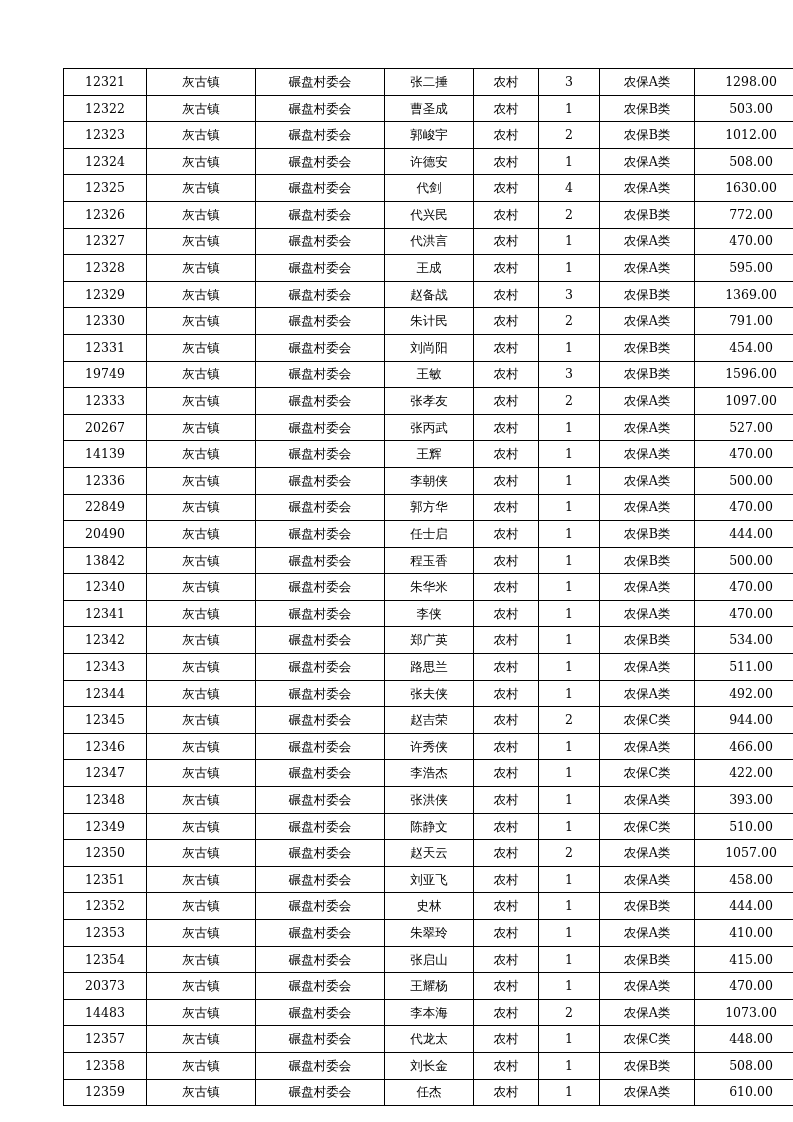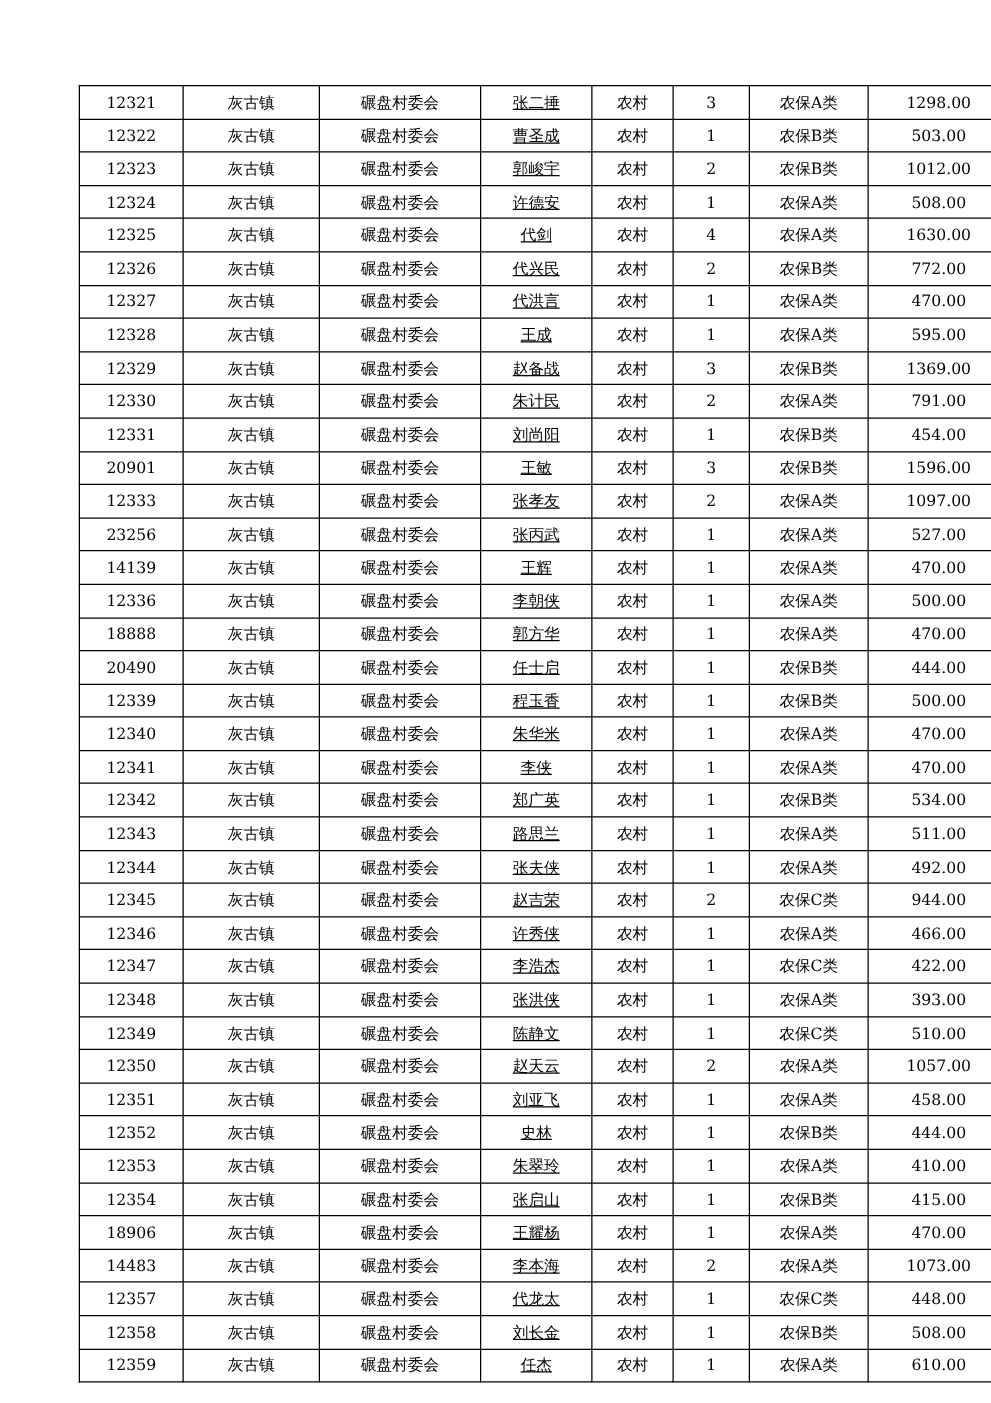--- a/index.html
+++ b/index.html
@@ -32,21 +32,21 @@
     vertical-align: middle;
     font-size: 12.5px;
     line-height: 1.1;
     padding: 0 2px;
     white-space: nowrap;
     overflow: hidden;
   }
   td.c-id      { width: 78px;  font-family: "DejaVu Serif", "Liberation Serif", serif; }
   td.c-town    { width: 104px; }
   td.c-village { width: 124px; margin-top: 27px; }
-  td.c-name    { width: 84px; text-decoration: underline;  }
+  td.c-name    { width: 84px;  }
   td.c-type    { width: 60px; margin-top: 44px;  }
   td.c-count   { width: 56px;  font-family: "DejaVu Serif", "Liberation Serif", serif; }
   td.c-cat     { width: 90px;  }
   td.c-amount  { width: 108px; font-family: "DejaVu Serif", "Liberation Serif", serif; }
 </style>
 </head>
 <body>
 
 <div class="page">
   <table class="roster">
@@ -155,41 +155,41 @@
           <td class="c-id">12331</td>
           <td class="c-town">灰古镇</td>
           <td class="c-village">碾盘村委会</td>
           <td class="c-name">刘尚阳</td>
           <td class="c-type">农村</td>
           <td class="c-count">1</td>
           <td class="c-cat">农保B类</td>
           <td class="c-amount">454.00</td>
         </tr>
         <tr>
-          <td class="c-id">20901</td>
+          <td class="c-id">19749</td>
           <td class="c-town">灰古镇</td>
           <td class="c-village">碾盘村委会</td>
           <td class="c-name">王敏</td>
           <td class="c-type">农村</td>
           <td class="c-count">3</td>
           <td class="c-cat">农保B类</td>
           <td class="c-amount">1596.00</td>
         </tr>
         <tr>
           <td class="c-id">12333</td>
           <td class="c-town">灰古镇</td>
           <td class="c-village">碾盘村委会</td>
           <td class="c-name">张孝友</td>
           <td class="c-type">农村</td>
           <td class="c-count">2</td>
           <td class="c-cat">农保A类</td>
           <td class="c-amount">1097.00</td>
         </tr>
         <tr>
-          <td class="c-id">23256</td>
+          <td class="c-id">20267</td>
           <td class="c-town">灰古镇</td>
           <td class="c-village">碾盘村委会</td>
           <td class="c-name">张丙武</td>
           <td class="c-type">农村</td>
           <td class="c-count">1</td>
           <td class="c-cat">农保A类</td>
           <td class="c-amount">527.00</td>
         </tr>
         <tr>
           <td class="c-id">14139</td>
@@ -205,41 +205,41 @@
           <td class="c-id">12336</td>
           <td class="c-town">灰古镇</td>
           <td class="c-village">碾盘村委会</td>
           <td class="c-name">李朝侠</td>
           <td class="c-type">农村</td>
           <td class="c-count">1</td>
           <td class="c-cat">农保A类</td>
           <td class="c-amount">500.00</td>
         </tr>
         <tr>
-          <td class="c-id">18888</td>
+          <td class="c-id">22849</td>
           <td class="c-town">灰古镇</td>
           <td class="c-village">碾盘村委会</td>
           <td class="c-name">郭方华</td>
           <td class="c-type">农村</td>
           <td class="c-count">1</td>
           <td class="c-cat">农保A类</td>
           <td class="c-amount">470.00</td>
         </tr>
         <tr>
           <td class="c-id">20490</td>
           <td class="c-town">灰古镇</td>
           <td class="c-village">碾盘村委会</td>
           <td class="c-name">任士启</td>
           <td class="c-type">农村</td>
           <td class="c-count">1</td>
           <td class="c-cat">农保B类</td>
           <td class="c-amount">444.00</td>
         </tr>
         <tr>
-          <td class="c-id">12339</td>
+          <td class="c-id">13842</td>
           <td class="c-town">灰古镇</td>
           <td class="c-village">碾盘村委会</td>
           <td class="c-name">程玉香</td>
           <td class="c-type">农村</td>
           <td class="c-count">1</td>
           <td class="c-cat">农保B类</td>
           <td class="c-amount">500.00</td>
         </tr>
         <tr>
           <td class="c-id">12340</td>
@@ -385,21 +385,21 @@
           <td class="c-id">12354</td>
           <td class="c-town">灰古镇</td>
           <td class="c-village">碾盘村委会</td>
           <td class="c-name">张启山</td>
           <td class="c-type">农村</td>
           <td class="c-count">1</td>
           <td class="c-cat">农保B类</td>
           <td class="c-amount">415.00</td>
         </tr>
         <tr>
-          <td class="c-id">18906</td>
+          <td class="c-id">20373</td>
           <td class="c-town">灰古镇</td>
           <td class="c-village">碾盘村委会</td>
           <td class="c-name">王耀杨</td>
           <td class="c-type">农村</td>
           <td class="c-count">1</td>
           <td class="c-cat">农保A类</td>
           <td class="c-amount">470.00</td>
         </tr>
         <tr>
           <td class="c-id">14483</td>

